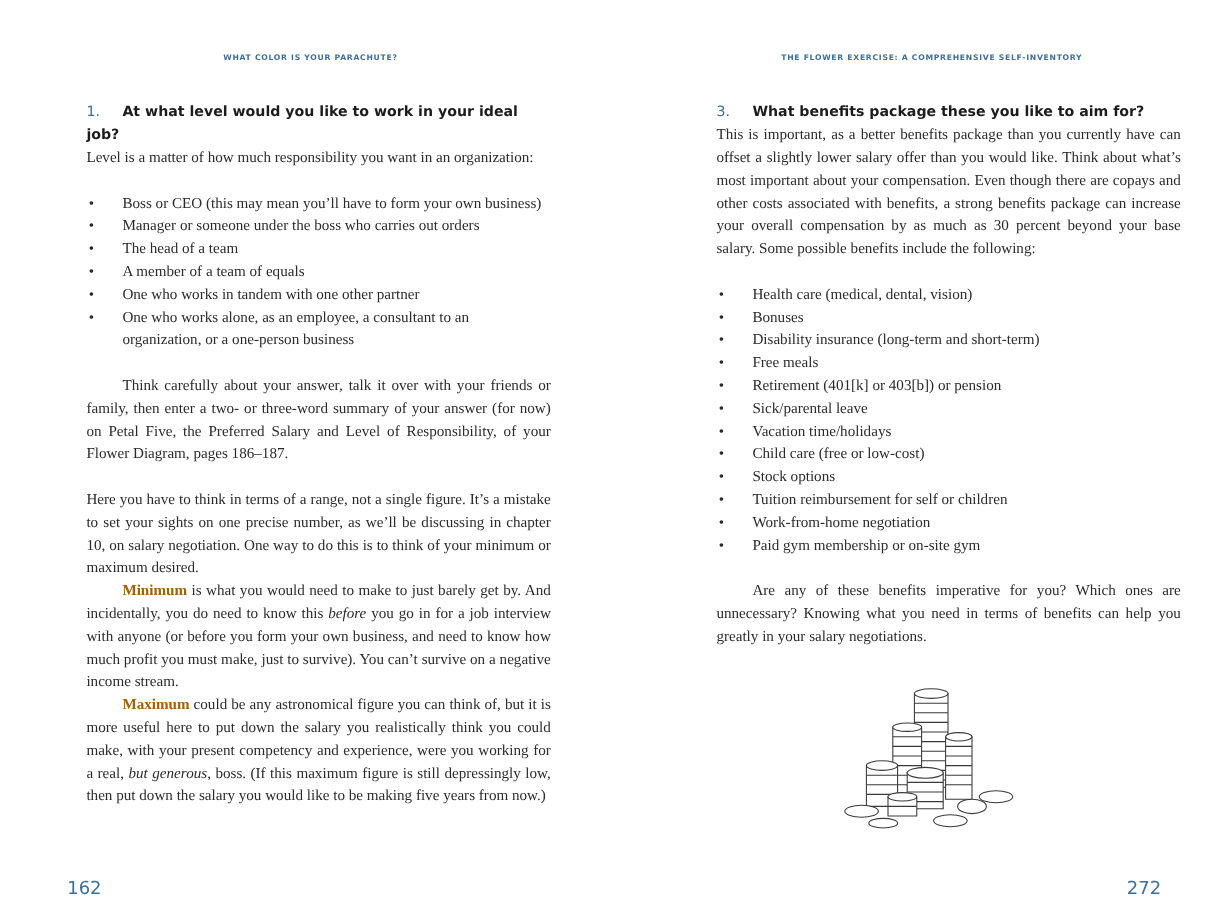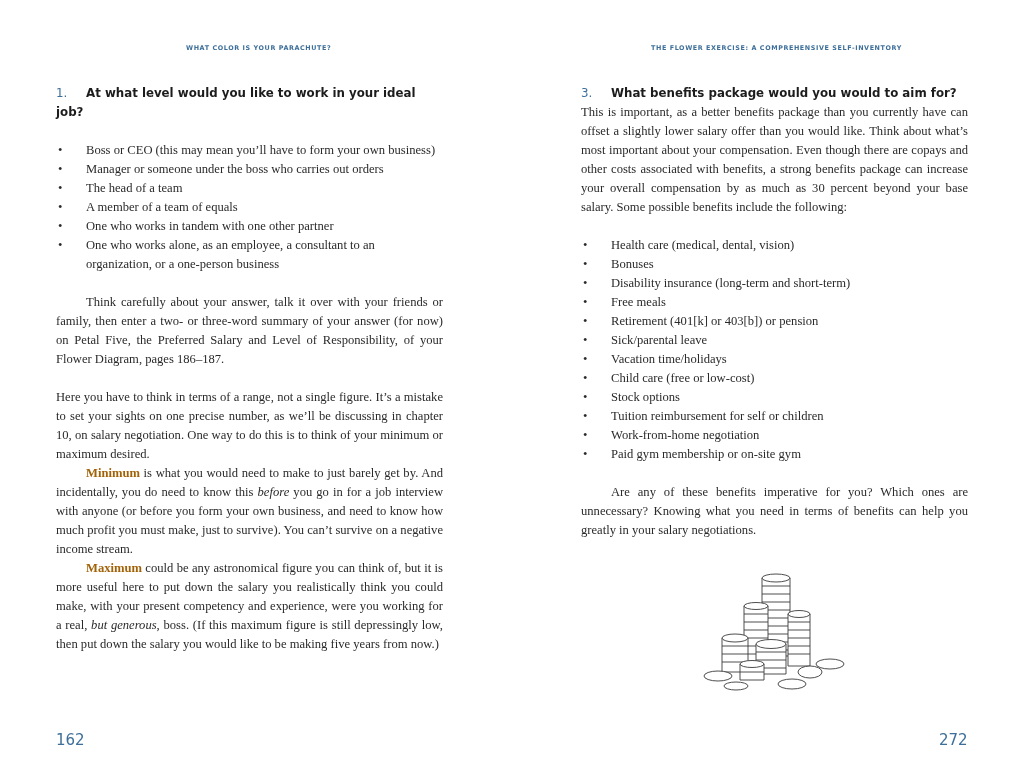--- a/index.html
+++ b/index.html
@@ -6,21 +6,21 @@
   body { width:1024px; height:768px; position:relative; overflow:hidden;
          font-family:"Liberation Serif", "DejaVu Serif", serif; color:#2a2a2a; }
   .page { position:absolute; top:0; height:768px; }
   .left  { left:0; width:512px; }
   .right { left:512px; width:512px; }
   .running-head { position:absolute; top:44px; font-family:"DejaVu Sans", sans-serif;
          font-weight:bold; font-size:6.4px; letter-spacing:0.6px; color:#3d6f9a;
          text-transform:uppercase; white-space:nowrap; }
   .left .running-head { left:186px; }
   .right .running-head { left:139px; }
-  .body { position:absolute; top:84px; width:387px; font-size:12.6px; line-height:19px; }
+  .body { position:absolute; top:84px; width:387px; font-size:12.6px; line-height:19px;margin-left:16px; }
   .left .body { left:56px; }
   .right .body { left:69px; }
   .qhead { font-family:"DejaVu Sans", sans-serif; font-weight:bold; font-size:11.8px;
          color:#1c1c1c; margin:0; line-height:19px; }
   .qnum { color:#3d6f9a; font-weight:normal; display:inline-block; width:30px; }
   p { margin:0; }
   .just { text-align:justify; }
   .indent { text-indent:30px; }
   .gap { height:19px; }
   ul { list-style:none; margin:0; padding:0; }
@@ -35,20 +35,21 @@
 </style>
 </head>
 <body>
 
 <div class="page left">
   <div class="running-head">What Color Is Your Parachute?</div>
   <div class="body">
     <h3 class="qhead">
       <span class="qnum">1.</span><span>At what level would you like to work in your ideal job?</span>
     </h3>
+    <p>Level is a matter of how much responsibility you want in an organization:</p>
     <div class="gap"></div>
     <ul>
       <li><span class="bullet">•</span><span>Boss or CEO (this may mean you’ll have to form your own business)</span></li>
       <li><span class="bullet">•</span><span>Manager or someone under the boss who carries out orders</span></li>
       <li><span class="bullet">•</span><span>The head of a team</span></li>
       <li><span class="bullet">•</span><span>A member of a team of equals</span></li>
       <li><span class="bullet">•</span><span>One who works in tandem with one other partner</span></li>
       <li style="padding-right:60px"><span class="bullet">•</span><span>One who works alone, as an employee, a consultant to an organization, or a one-person business</span></li>
     </ul>
     <div class="gap"></div>
@@ -58,21 +59,21 @@
     <p class="just indent"><b>Minimum</b><span> is what you would need to make to just barely get by. And incidentally, you do need to know this </span><i>before</i><span> you go in for a job interview with anyone (or before you form your own business, and need to know how much profit you must make, just to survive). You can’t survive on a negative income stream.</span></p>
     <p class="just indent"><b>Maximum</b><span> could be any astronomical figure you can think of, but it is more useful here to put down the salary you realistically think you could make, with your present competency and experience, were you working for a real, </span><i>but generous</i><span>, boss. (If this maximum figure is still depressingly low, then put down the salary you would like to be making five years from now.)</span></p>
   </div>
   <div class="folio">162</div>
 </div>
 
 <div class="page right">
   <div class="running-head">The Flower Exercise: A Comprehensive Self-Inventory</div>
   <div class="body">
     <h3 class="qhead">
-      <span class="qnum">3.</span><span>What benefits package would you would to aim for?</span>
+      <span class="qnum">3.</span><span>What benefits package these you like to aim for?</span>
     </h3>
     <p class="just">This is important, as a better benefits package than you currently have can offset a slightly lower salary offer than you would like. Think about what’s most important about your compensation. Even though there are copays and other costs associated with benefits, a strong benefits package can increase your overall compensation by as much as 30 percent beyond your base salary. Some possible benefits include the following:</p>
     <div class="gap"></div>
     <ul>
       <li><span class="bullet">•</span><span>Health care (medical, dental, vision)</span></li>
       <li><span class="bullet">•</span><span>Bonuses</span></li>
       <li><span class="bullet">•</span><span>Disability insurance (long-term and short-term)</span></li>
       <li><span class="bullet">•</span><span>Free meals</span></li>
       <li><span class="bullet">•</span><span>Retirement (401[k] or 403[b]) or pension</span></li>
       <li><span class="bullet">•</span><span>Sick/parental leave</span></li>

